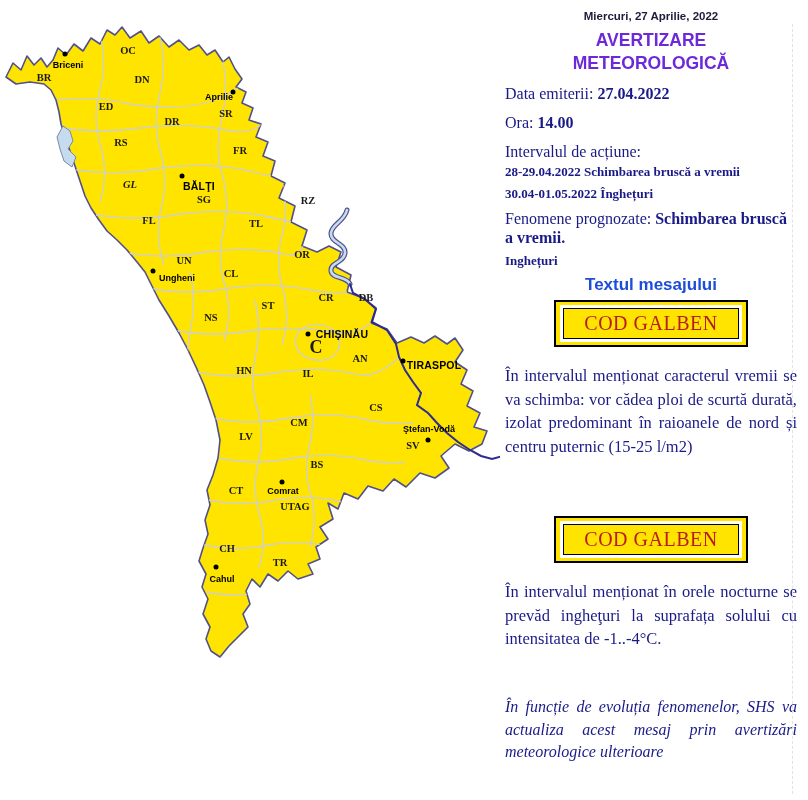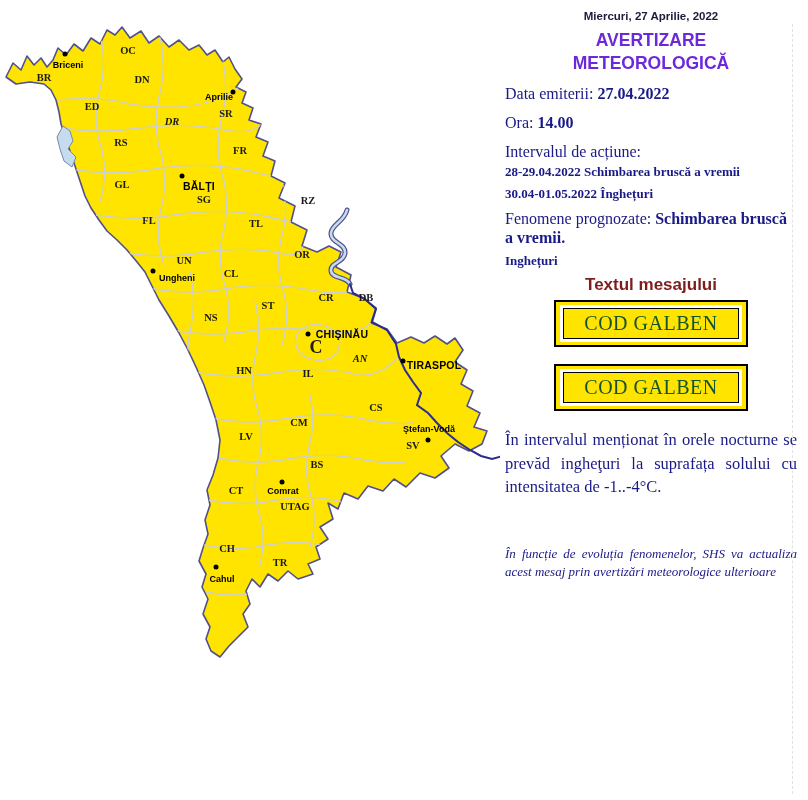--- a/index.html
+++ b/index.html
@@ -30,39 +30,39 @@
   }
   .main-title{
     text-align:center;font:bold 17.5px/1.3 "Liberation Sans","DejaVu Sans",sans-serif;
     color:#6d28d9;margin:0 0 9px;
   }
   .meta-line{font-size:16px;line-height:1.2;margin:0 0 10px;}
   .meta-line b{font-weight:bold;}
   .interval-line{font-size:13px;font-weight:bold;line-height:1.18;margin:0 0 7px;}
   .section-title{
     text-align:center;font:bold 17px "Liberation Sans","DejaVu Sans",sans-serif;
-    color:#7f1d1d;margin:6px 0 5px;
+    color:#1d4ed8;margin:6px 0 5px;
   }
   .badge-row{text-align:center;margin:0 0 17px;}
   .badge{
     display:inline-block;background:#ffe400;border:2px solid #000;padding:6px 7px;
   }
   .badge-inner{
     display:inline-block;background:#ffe400;border:1px solid #000;
     box-shadow:0 0 0 3px #ffffff;
-    font:20px "Liberation Serif","DejaVu Serif",serif;color:#14532d;
+    font:20px "Liberation Serif","DejaVu Serif",serif;color:#b91c1c;
     padding:3px 20px;letter-spacing:.5px;
   }
   .body-para{
     font-size:16.5px;line-height:1.42;text-align:justify;margin:0 0 16px;
   }
   .para1{margin-bottom:58px;}
   .para2{margin-bottom:0;}
   .footer-note{
-    font-size:13px;line-height:1.4;font-style:italic;text-align:justify;margin-top:46px;
+    font-size:16px;line-height:1.4;font-style:italic;text-align:justify;margin-top:46px;
   }
   .right-edge{position:absolute;left:792px;top:24px;height:770px;border-left:1px dashed #e2e2e2;}
 </style>
 </head>
 <body>
 
 <div class="map-wrap">
   <svg width="500" height="680" viewBox="0 0 500 680">
     <defs>
       <clipPath id="countryClip">
@@ -103,40 +103,40 @@
       <path d="M347 210 C344 222 332 224 331 233 C330 243 346 243 345 253 C344 263 330 262 331 271 C332 279 346 276 350 284" stroke="#c6dcee" stroke-width="2.6"></path>
     </g>
 
     <path d="M350 284 L353 293 L365 299 L376 309 L372 322 L387 330 L396 344 L399 357 L405 370 L413 382 L421 393 L417 405 L428 413 L437 423 L447 433 L458 442 L470 450 L481 456 L492 459 L503 456" fill="none" stroke="#2c2c90" stroke-width="2" stroke-linecap="round"></path>
   </svg>
 
   <div class="map-labels">
       <div class="dcode" style="left: 128px; top: 50px;">OC</div>
       <div class="dcode" style="left: 44px; top: 77px;">BR</div>
       <div class="dcode" style="left: 142px; top: 79px; text-align: right;">DN</div>
-      <div class="dcode" style="left: 92px; top: 106px;">ED</div>
+      <div class="dcode" style="left: 106px; top: 106px;">ED</div>
       <div class="dcode" style="left: 226px; top: 113px;">SR</div>
-      <div class="dcode" style="left: 172px; top: 121px; font-style: italic;">DR</div>
+      <div class="dcode" style="left: 172px; top: 121px;">DR</div>
       <div class="dcode" style="left: 121px; top: 142px;">RS</div>
       <div class="dcode" style="left: 240px; top: 150px;">FR</div>
-      <div class="dcode" style="left: 122px; top: 184px;">GL</div>
+      <div class="dcode" style="left: 130px; top: 184px; font-style: italic;">GL</div>
       <div class="dcode" style="left: 204px; top: 199px;">SG</div>
       <div class="dcode" style="left: 149px; top: 220px;">FL</div>
       <div class="dcode" style="left: 256px; top: 223px;">TL</div>
       <div class="dcode" style="left: 308px; top: 200px;">RZ</div>
       <div class="dcode" style="left: 302px; top: 254px;">OR</div>
       <div class="dcode" style="left: 184px; top: 260px;">UN</div>
       <div class="dcode" style="left: 231px; top: 273px;">CL</div>
       <div class="dcode" style="left: 268px; top: 305px;">ST</div>
       <div class="dcode" style="left: 326px; top: 297px;">CR</div>
       <div class="dcode" style="left: 366px; top: 297px;">DB</div>
       <div class="dcode" style="left: 211px; top: 317px;">NS</div>
       <div class="dcode" style="left: 244px; top: 370px;">HN</div>
       <div class="dcode" style="left: 308px; top: 373px;">IL</div>
-      <div class="dcode" style="left: 360px; top: 358px; font-style: italic;">AN</div>
+      <div class="dcode" style="left: 360px; top: 358px;">AN</div>
       <div class="dcode" style="left: 376px; top: 407px;">CS</div>
       <div class="dcode" style="left: 299px; top: 422px;">CM</div>
       <div class="dcode" style="left: 246px; top: 436px;">LV</div>
       <div class="dcode" style="left: 317px; top: 464px;">BS</div>
       <div class="dcode" style="left: 236px; top: 490px;">CT</div>
       <div class="dcode" style="left: 295px; top: 506px;">UTAG</div>
       <div class="dcode" style="left: 227px; top: 548px;">CH</div>
       <div class="dcode" style="left: 280px; top: 562px; text-align: center;">TR</div>
       <div class="dcode" style="left: 413px; top: 445px;">SV</div>
       <div class="dcode big" style="left: 316px; top: 347px;">C</div>
@@ -181,20 +181,21 @@
   <p class="interval-line">Inghețuri</p>
 
   <div class="section-title">Textul mesajului</div>
 
   <div class="badge-row">
     <div class="badge">
       <div class="badge-inner">COD GALBEN</div>
     </div>
   </div>
 
+  <p class="body-para para1">În intervalul menționat caracterul vremii se va schimba: vor cădea ploi de scurtă durată, izolat predominant în raioanele de nord și centru puternic (15-25 l/m2)</p>
 
   <div class="badge-row">
     <div class="badge">
       <div class="badge-inner">COD GALBEN</div>
     </div>
   </div>
 
   <p class="body-para para2">În intervalul menționat în orele nocturne se prevăd ingheţuri la suprafața solului cu intensitatea de -1..-4°C.</p>
 
   <p class="footer-note">În funcție de evoluția fenomenelor, SHS va actualiza acest mesaj prin avertizări meteorologice ulterioare</p>

